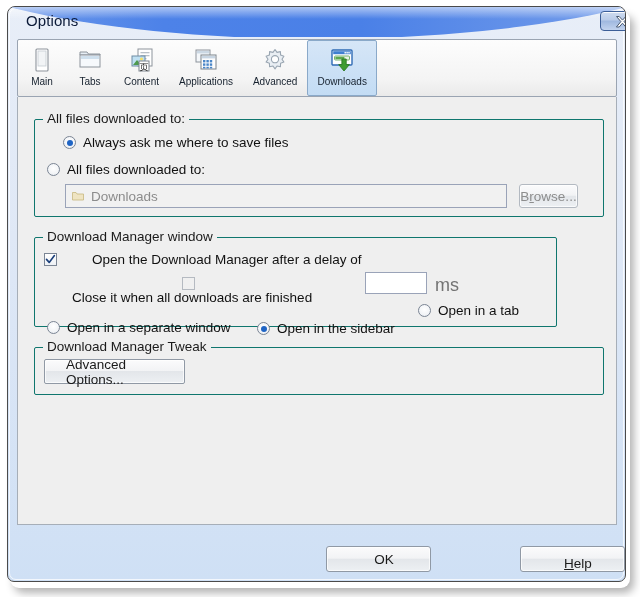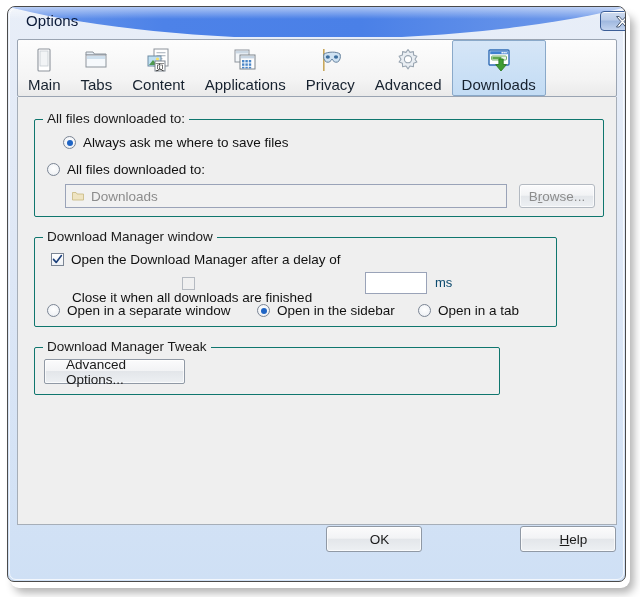--- a/index.html
+++ b/index.html
@@ -121,21 +121,21 @@
     background: linear-gradient(to bottom, #d6e6f7 0%, #c3dcf4 100%);
     border: 1px solid #8aa9c9;
     border-radius: 2px;
   }
   .tab-icon {
     width: 28px; height: 28px;
     display: block;
     margin-bottom: 2px;
   }
   .tab-label {
-    font-size: 15px;
+    font-size: 10px;
     color: #16212e;
     white-space: nowrap;
   }
 
   
   .pane {
     position: absolute;
     left: 9px;
     top: 90px;
     width: 600px;
@@ -253,36 +253,36 @@
     box-sizing: border-box;
     display: flex;
     align-items: center;
     justify-content: center;
   }
   .btn.disabled { color: #8d8d8d; border-color: #b3b9c1; }
   .btn.square { border-radius: 2px; padding-left: 21px; }
   u { text-underline-offset: 1px; }
 
   .ms-label {
-    font-size: 13px;
-    color: #0c4a6e;
+    font-size: 18px;
+    color: #737373;
   }
 
   
   .btnbar {
     position: absolute;
     left: 9px;
     top: 518px;
     width: 600px;
     height: 57px;
   }
   .btnbar .btn {
     position: absolute;
-    top: 1px;
-    width: 96px;
+    top: 21px;
+    width: 105px;
     height: 26px;
     padding-left: 11px;
   }
 </style>
 </head>
 <body>
 
 <div class="window-shadow"></div>
 
 <div class="window">
@@ -347,29 +347,20 @@
           <rect x="14.4" y="17.4" width="2.4" height="2.4"></rect>
             <rect x="17.8" y="17.4" width="2.4" height="2.4"></rect>
           <rect x="11" y="20.8" width="2.4" height="1.6"></rect>
             <rect x="14.4" y="20.8" width="2.4" height="1.6"></rect>
           <rect x="17.8" y="20.8" width="2.4" height="1.6"></rect>
         </g>
       </svg>
       <span class="tab-label">Applications</span>
     </div>
 
-    <div class="tab">
-      <svg class="tab-icon" viewBox="0 0 28 28">
-        <rect x="7" y="3" width="1.6" height="22" fill="#c8a85c"></rect>
-        <path d="M8 8 C12 5.5 21 5.5 24 8 C25 11 24 15 21.5 16 C19 17 17 15 16 13 C15 15 13 17 10.5 16 C8 15 7 11 8 8 Z" fill="#cfe2f2" stroke="#64809c" stroke-width="1"></path>
-        <ellipse cx="11.8" cy="11" rx="2.1" ry="1.8" fill="#3c6e9e"></ellipse>
-        <ellipse cx="20" cy="11" rx="2.1" ry="1.8" fill="#3c6e9e"></ellipse>
-      </svg>
-      <span class="tab-label">Privacy</span>
-    </div>
 
 
     <div class="tab">
       <svg class="tab-icon" viewBox="0 0 28 28">
         <path d="M14 3.5 L16 6.4 L19.4 5.6 L19.6 9.1 L22.9 10.3 L21 13.2 L22.9 16.1 L19.6 17.3 L19.4 20.8 L16 20 L14 22.9 L12 20 L8.6 20.8 L8.4 17.3 L5.1 16.1 L7 13.2 L5.1 10.3 L8.4 9.1 L8.6 5.6 L12 6.4 Z" fill="#e9eef3" stroke="#9aa6b2" stroke-width="1.1" stroke-linejoin="round"></path>
         <circle cx="14" cy="13.2" r="3.6" fill="#ffffff" stroke="#9aa6b2" stroke-width="1.1"></circle>
       </svg>
       <span class="tab-label">Advanced</span>
     </div>
 
@@ -403,70 +394,70 @@
         <span class="radio-label">All files downloaded to:</span>
       </div>
 
       <div class="textfield path-field" style="left:30px; top:64px; width:442px; height:24px;">
         <svg width="12" height="12" viewBox="0 0 12 12">
           <path d="M0.5 2.5 L4 2.5 L5 4 L11.5 4 L11.5 10 L0.5 10 Z" fill="#efe4c2" stroke="#c8b77f" stroke-width="0.8"></path>
         </svg>
         <span class="path-text">Downloads</span>
       </div>
 
-      <div class="btn disabled" style="position:absolute; left:484px; top:64px; width:76px; height:24px;align-items:center;">
+      <div class="btn disabled" style="position:absolute; left:484px; top:64px; width:59px; height:24px;align-items:center;">
         <span>B<u>r</u>owse...</span>
       </div>
     </div>
 
     <div class="groupbox" style="left:16px; top:140px; width:523px; height:90px;">
       <span class="group-legend">Download Manager window</span>
 
-      <div class="row" style="left:16px; top:14px;">
+      <div class="row" style="left:9px; top:14px;gap:28px;">
         <span class="checkbox checked">
           <svg width="11" height="11" viewBox="0 0 11 11">
             <path d="M1.5 5.4 L4.2 8.4 L9.4 1.6" fill="none" stroke="#1b3f7a" stroke-width="1.6" stroke-linecap="round" stroke-linejoin="round"></path>
           </svg>
         </span>
         <span class="cb-label">Open the Download Manager after a delay of</span>
       </div>
 
       <input class="textfield" type="text" style="position: absolute; left: 330px; top: 34px; width: 62px; height: 22px;" value="">
 
       <span class="ms-label" style="position:absolute; left:400px; top:37px;">ms</span>
 
       <div class="row" style="left:30px; top:39px;flex-direction:column;">
         <span class="checkbox disabled"></span>
         <span class="cb-label">Close it when all downloads are finished</span>
       </div>
 
-      <div class="row" style="left:12px; top:65px;">
+      <div class="row" style="left:12px; top:82px;">
         <span class="radio"></span>
         <span class="radio-label">Open in a separate window</span>
       </div>
-      <div class="row" style="left:222px; top:65px;">
+      <div class="row" style="left:222px; top:83px;">
         <span class="radio checked"></span>
         <span class="radio-label">Open in the sidebar</span>
       </div>
       <div class="row" style="left:383px; top:65px;">
         <span class="radio"></span>
         <span class="radio-label">Open in a tab</span>
       </div>
     </div>
 
-    <div class="groupbox" style="left:16px; top:250px; width:466px; height:48px;">
+    <div class="groupbox" style="left:16px; top:250px; width:570px; height:48px;">
       <span class="group-legend">Download Manager Tweak</span>
       <div class="btn square" style="position:absolute; left:9px; top:11px; width:141px; height:25px;">
         <span>Advanced Options...</span>
       </div>
     </div>
   </div>
 
   <div class="btnbar">
     <div class="btn" style="left:309px;">
       <span>OK</span>
     </div>
-    <div class="btn" style="left:503px;">
+    <div class="btn" style="left:503px;align-items:flex-end;">
       <span><u>H</u>elp</span>
     </div>
   </div>
 
 </div>
 
 </body></html>

